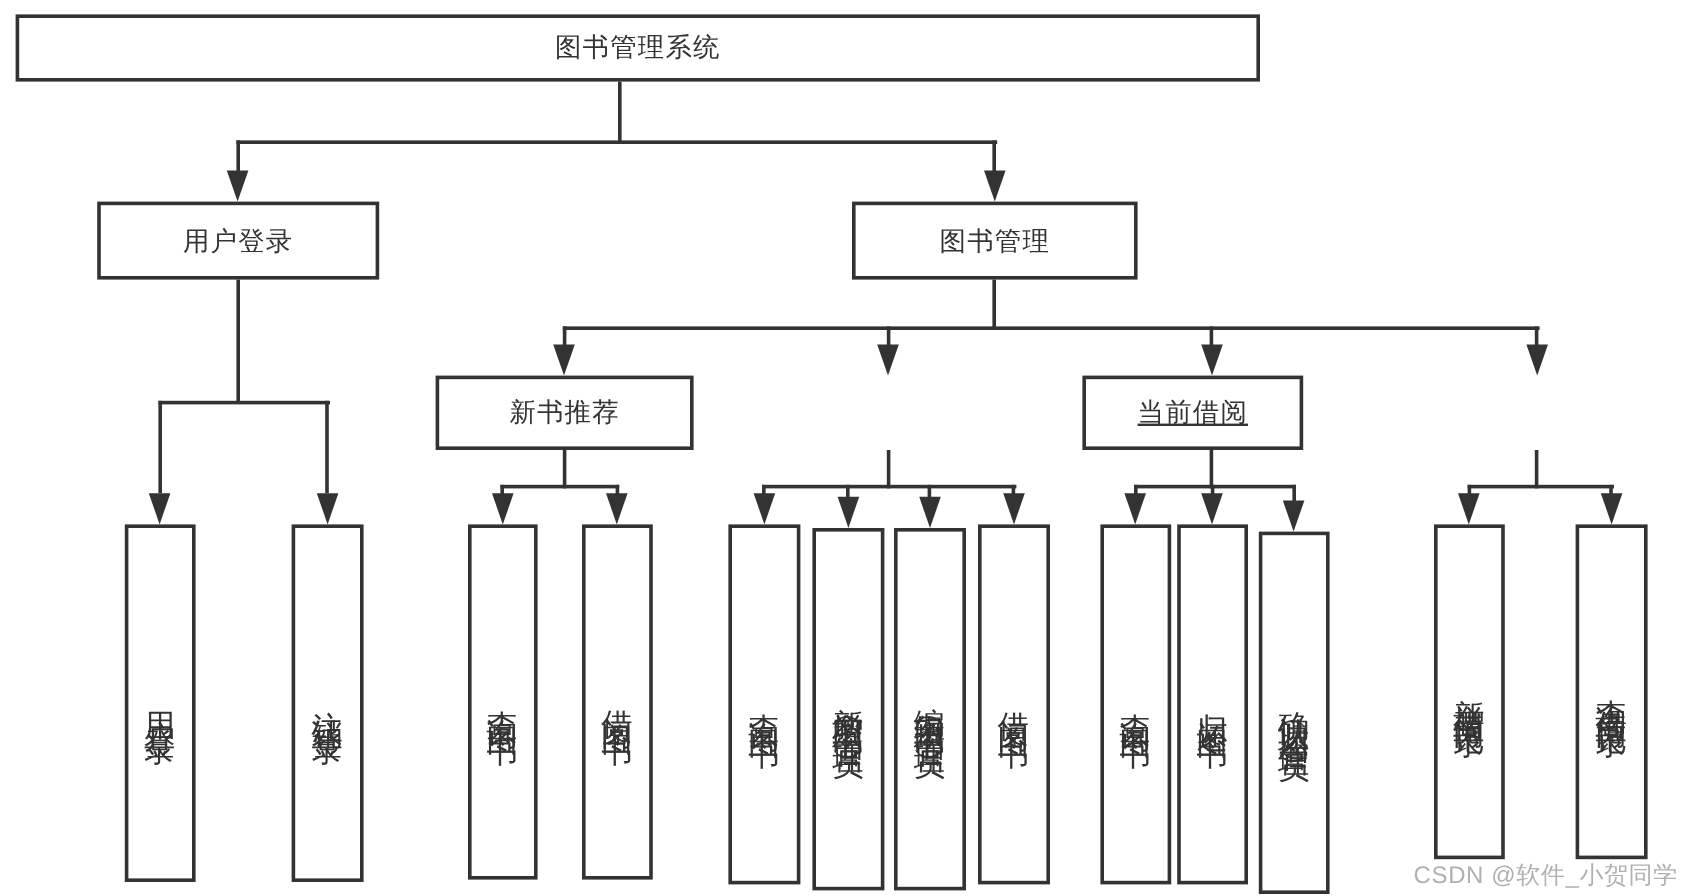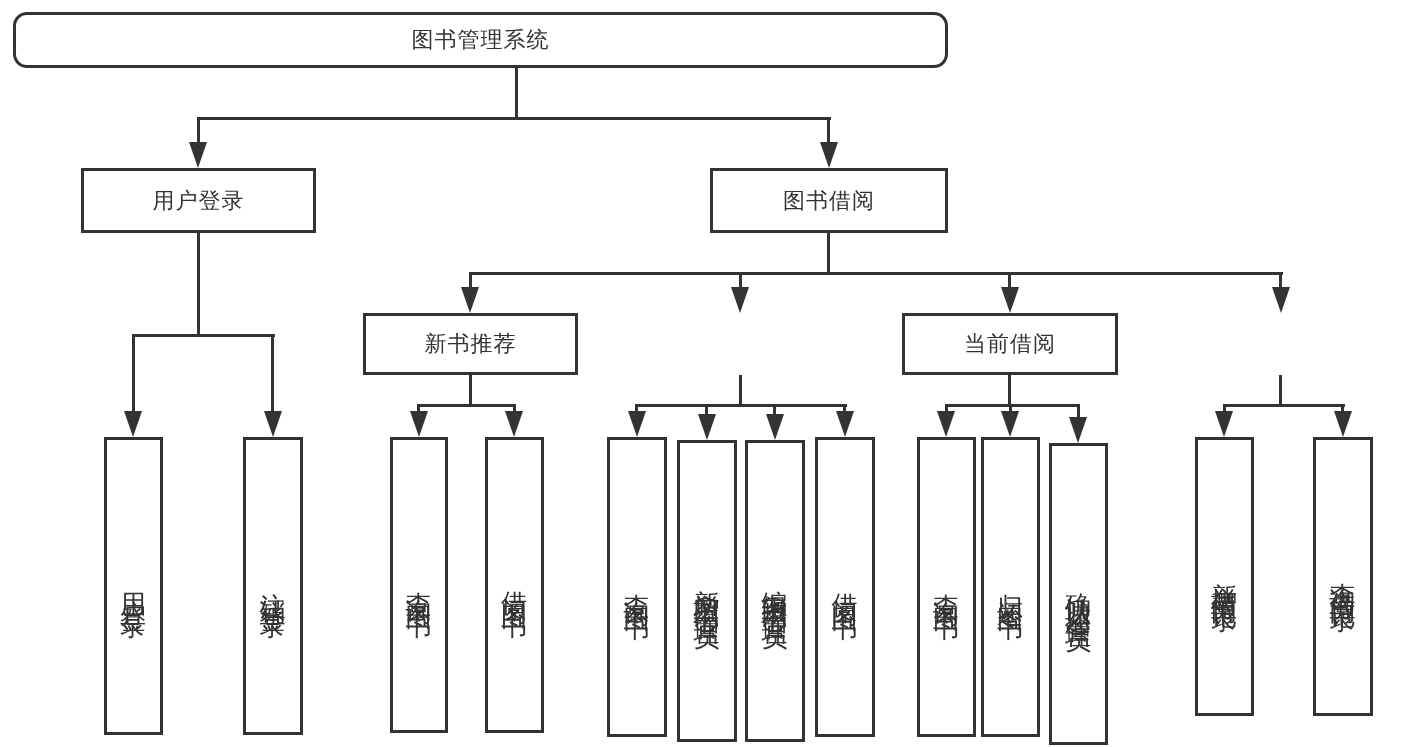--- a/index.html
+++ b/index.html
@@ -48,52 +48,52 @@
     letter-spacing:0.5px;
     white-space:nowrap;
     z-index:5;
   }
 </style>
 </head>
 <body>
 
 <div class="canvas">
 
-  <div class="box hbox" style="left:13px;top:12px;width:935px;height:56px;border-radius:14px;">图书管理系统</div>
+  <div class="box hbox" style="left:13px;top:12px;width:1037px;height:56px;">图书管理系统</div>
 
   <div class="vline" style="left:515px;top:68px;height:50px;"></div>
   <div class="hline" style="left:197px;top:117px;width:634px;"></div>
   <div class="vline" style="left:197px;top:117px;height:26px;"></div>
   <div class="arrowhead" style="left:189px;top:142px;"></div>
   <div class="vline" style="left:827px;top:117px;height:26px;"></div>
   <div class="arrowhead" style="left:820px;top:142px;"></div>
 
   <div class="box hbox" style="left:81px;top:168px;width:235px;height:65px;">用户登录</div>
-  <div class="box hbox" style="left:710px;top:168px;width:238px;height:65px;">图书借阅</div>
+  <div class="box hbox" style="left:710px;top:168px;width:238px;height:65px;">图书管理</div>
 
   <div class="vline" style="left:197px;top:233px;height:102px;"></div>
   <div class="hline" style="left:132px;top:334px;width:143px;"></div>
   <div class="vline" style="left:132px;top:334px;height:77px;"></div>
   <div class="arrowhead" style="left:124px;top:411px;"></div>
   <div class="vline" style="left:271px;top:334px;height:77px;"></div>
   <div class="arrowhead" style="left:264px;top:411px;"></div>
 
   <div class="vline" style="left:827px;top:233px;height:41px;"></div>
   <div class="hline" style="left:469px;top:272px;width:814px;"></div>
   <div class="vline" style="left:469px;top:272px;height:17px;"></div>
   <div class="arrowhead" style="left:461px;top:287px;"></div>
   <div class="vline" style="left:739px;top:272px;height:17px;"></div>
   <div class="arrowhead" style="left:731px;top:287px;"></div>
   <div class="vline" style="left:1008px;top:272px;height:17px;"></div>
   <div class="arrowhead" style="left:1001px;top:287px;"></div>
   <div class="vline" style="left:1279px;top:272px;height:17px;"></div>
   <div class="arrowhead" style="left:1272px;top:287px;"></div>
 
   <div class="box hbox" style="left:363px;top:313px;width:215px;height:62px;">新书推荐</div>
-  <div class="box hbox" style="left:902px;top:313px;width:216px;height:62px;">当前借阅</div>
+  <div class="box hbox" style="left:902px;top:313px;width:184px;height:62px;text-decoration:underline;">当前借阅</div>
 
   <div class="vline" style="left:469px;top:375px;height:32px;"></div>
   <div class="vline" style="left:739px;top:375px;height:32px;"></div>
   <div class="vline" style="left:1008px;top:375px;height:32px;"></div>
   <div class="vline" style="left:1279px;top:375px;height:32px;"></div>
 
   <div class="hline" style="left:417px;top:404px;width:99px;"></div>
   <div class="hline" style="left:635px;top:404px;width:212px;"></div>
   <div class="hline" style="left:945px;top:404px;width:135px;"></div>
   <div class="hline" style="left:1223px;top:404px;width:122px;"></div>
@@ -135,14 +135,15 @@
   <div class="box vbox ls5" style="left:745px;top:440px;width:60px;height:302px;">编辑图书（管理员）</div>
   <div class="box vbox" style="left:815px;top:437px;width:60px;height:300px;">借阅图书</div>
 
   <div class="box vbox" style="left:917px;top:437px;width:59px;height:300px;">查询图书</div>
   <div class="box vbox" style="left:981px;top:437px;width:59px;height:300px;">归还图书</div>
   <div class="box vbox ls5" style="left:1049px;top:443px;width:59px;height:302px;">确认归还（管理员）</div>
 
   <div class="box vbox ls5" style="left:1195px;top:437px;width:59px;height:279px;">新增借阅记录</div>
   <div class="box vbox ls5" style="left:1313px;top:437px;width:60px;height:279px;">查询借阅记录</div>
 
+  <div class="watermark">CSDN @软件_小贺同学</div>
 
 </div>
 
 </body></html>

